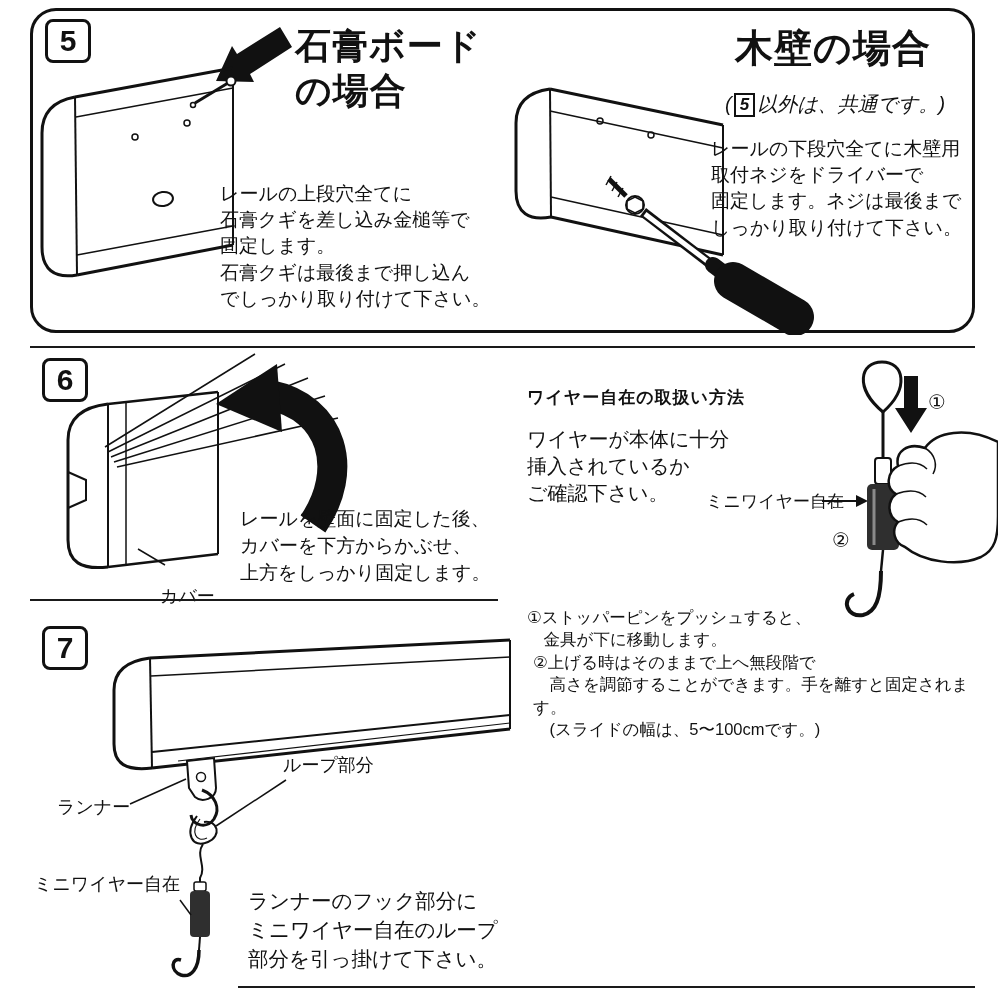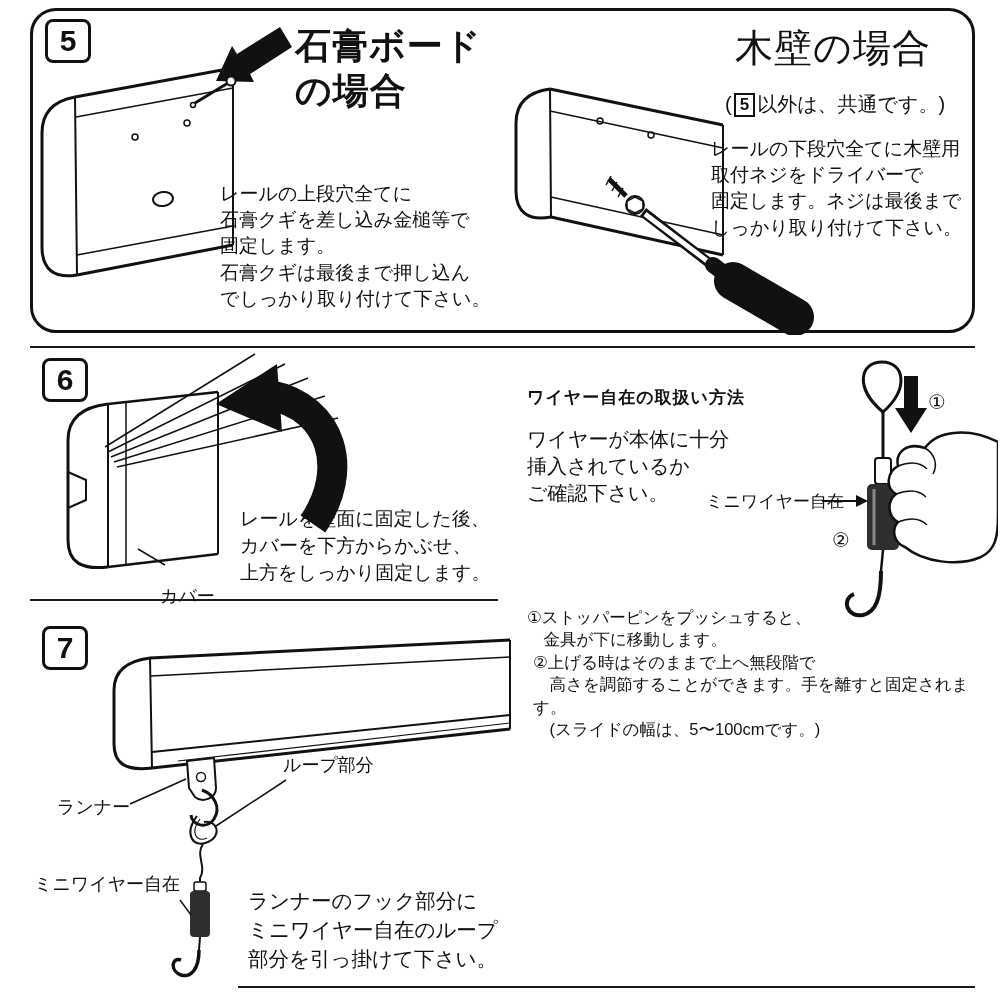--- a/index.html
+++ b/index.html
@@ -8,21 +8,21 @@
   .page { position:relative; width:1000px; height:1000px; background:#fff; overflow:hidden; }
   .abs { position:absolute; }
   .pre { white-space:pre-line; }
   .roundbox { position:absolute; left:30px; top:8px; width:945px; height:325px;
               border:3px solid #111; border-radius:26px; background:#fff; }
   .stepbox { position:absolute; width:46px; height:44px; border:3px solid #111; border-radius:8px;
              display:flex; align-items:center; justify-content:center;
              font-size:30px; font-weight:bold; background:#fff; z-index:5; }
   .hline { position:absolute; height:2px; background:#1a1a1a; }
   .title-xl { font-weight:bold; font-size:36px; line-height:1.25; letter-spacing:1px; }
-  .title-lg { font-weight:normal; font-size:38px; letter-spacing:1px; }
+  .title-lg { font-weight:bold; font-size:38px; letter-spacing:1px; }
   .body-text { font-size:19px; line-height:1.38; }
   .label-sm { font-size:18px; }
   .boxed-num { display:inline-block; border:2px solid #111; padding:0 4px; margin:0 2px;
                font-weight:bold; font-size:17px; line-height:1.15; vertical-align:1px; }
   svg { display:block; }
   svg * { vector-effect:none; }
 </style>
 </head>
 <body>
 
@@ -60,21 +60,21 @@
     </svg>
 
     <div class="abs body-text pre" style="left:187px;top:138px;margin-top:32px;">レールの上段穴全てに
 石膏クギを差し込み金槌等で
 固定します。
 石膏クギは最後まで押し込ん
 でしっかり取り付けて下さい。</div>
 
     <div class="abs title-lg" style="left:702px;top:12px;">木壁の場合</div>
 
-    <div class="abs" style="left:692px;top:80px;font-size:20px;">
+    <div class="abs" style="left:692px;top:80px;font-size:20px;font-style:italic;">
       <span>(</span><span class="boxed-num">5</span><span>以外は、共通です。)</span>
     </div>
 
     <svg class="abs" style="left:462px;top:58px;" width="335" height="266" viewBox="0 0 335 266">
       <g stroke="#111" fill="none">
         <path d="M 55,20 C 33,23 21,34 21,54 L 21,122 C 21,144 34,152 56,148" stroke-width="3"></path>
         <path d="M 55,20 L 56,148" stroke-width="2"></path>
         <path d="M 55,20 L 228,56" stroke-width="3"></path>
         <path d="M 56,148 L 228,186" stroke-width="3"></path>
         <path d="M 228,56 L 228,186" stroke-width="2"></path>

